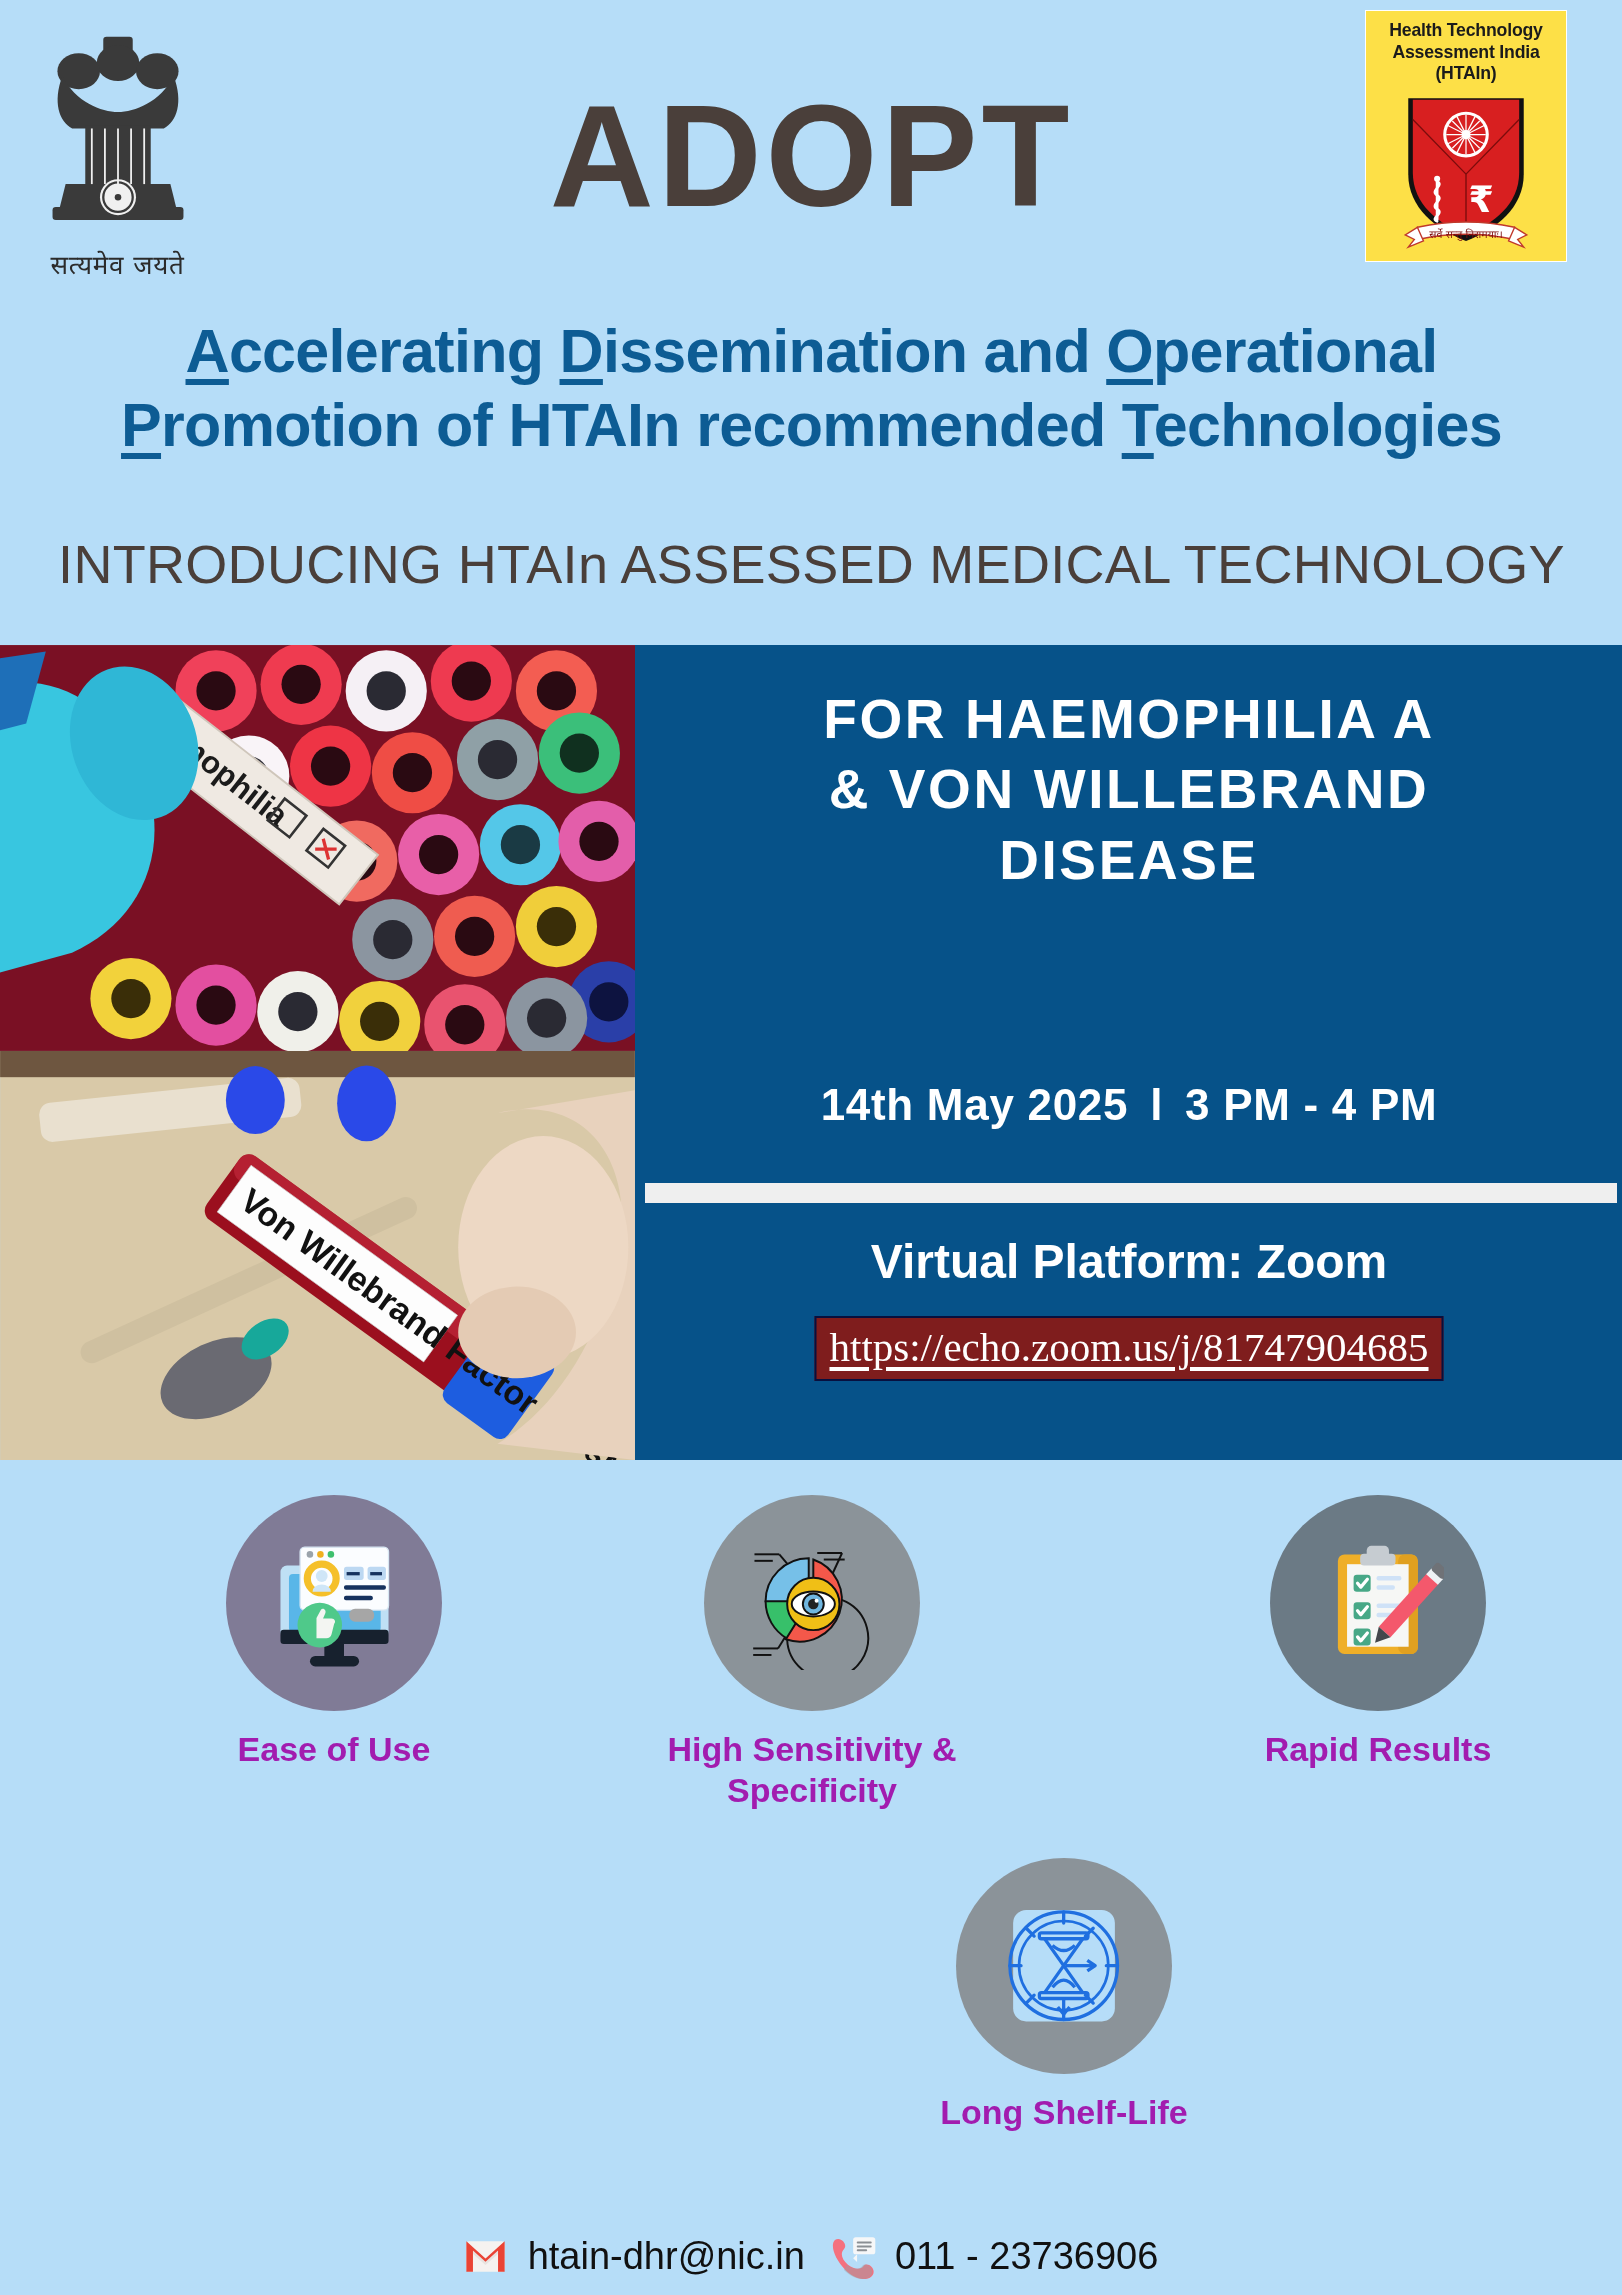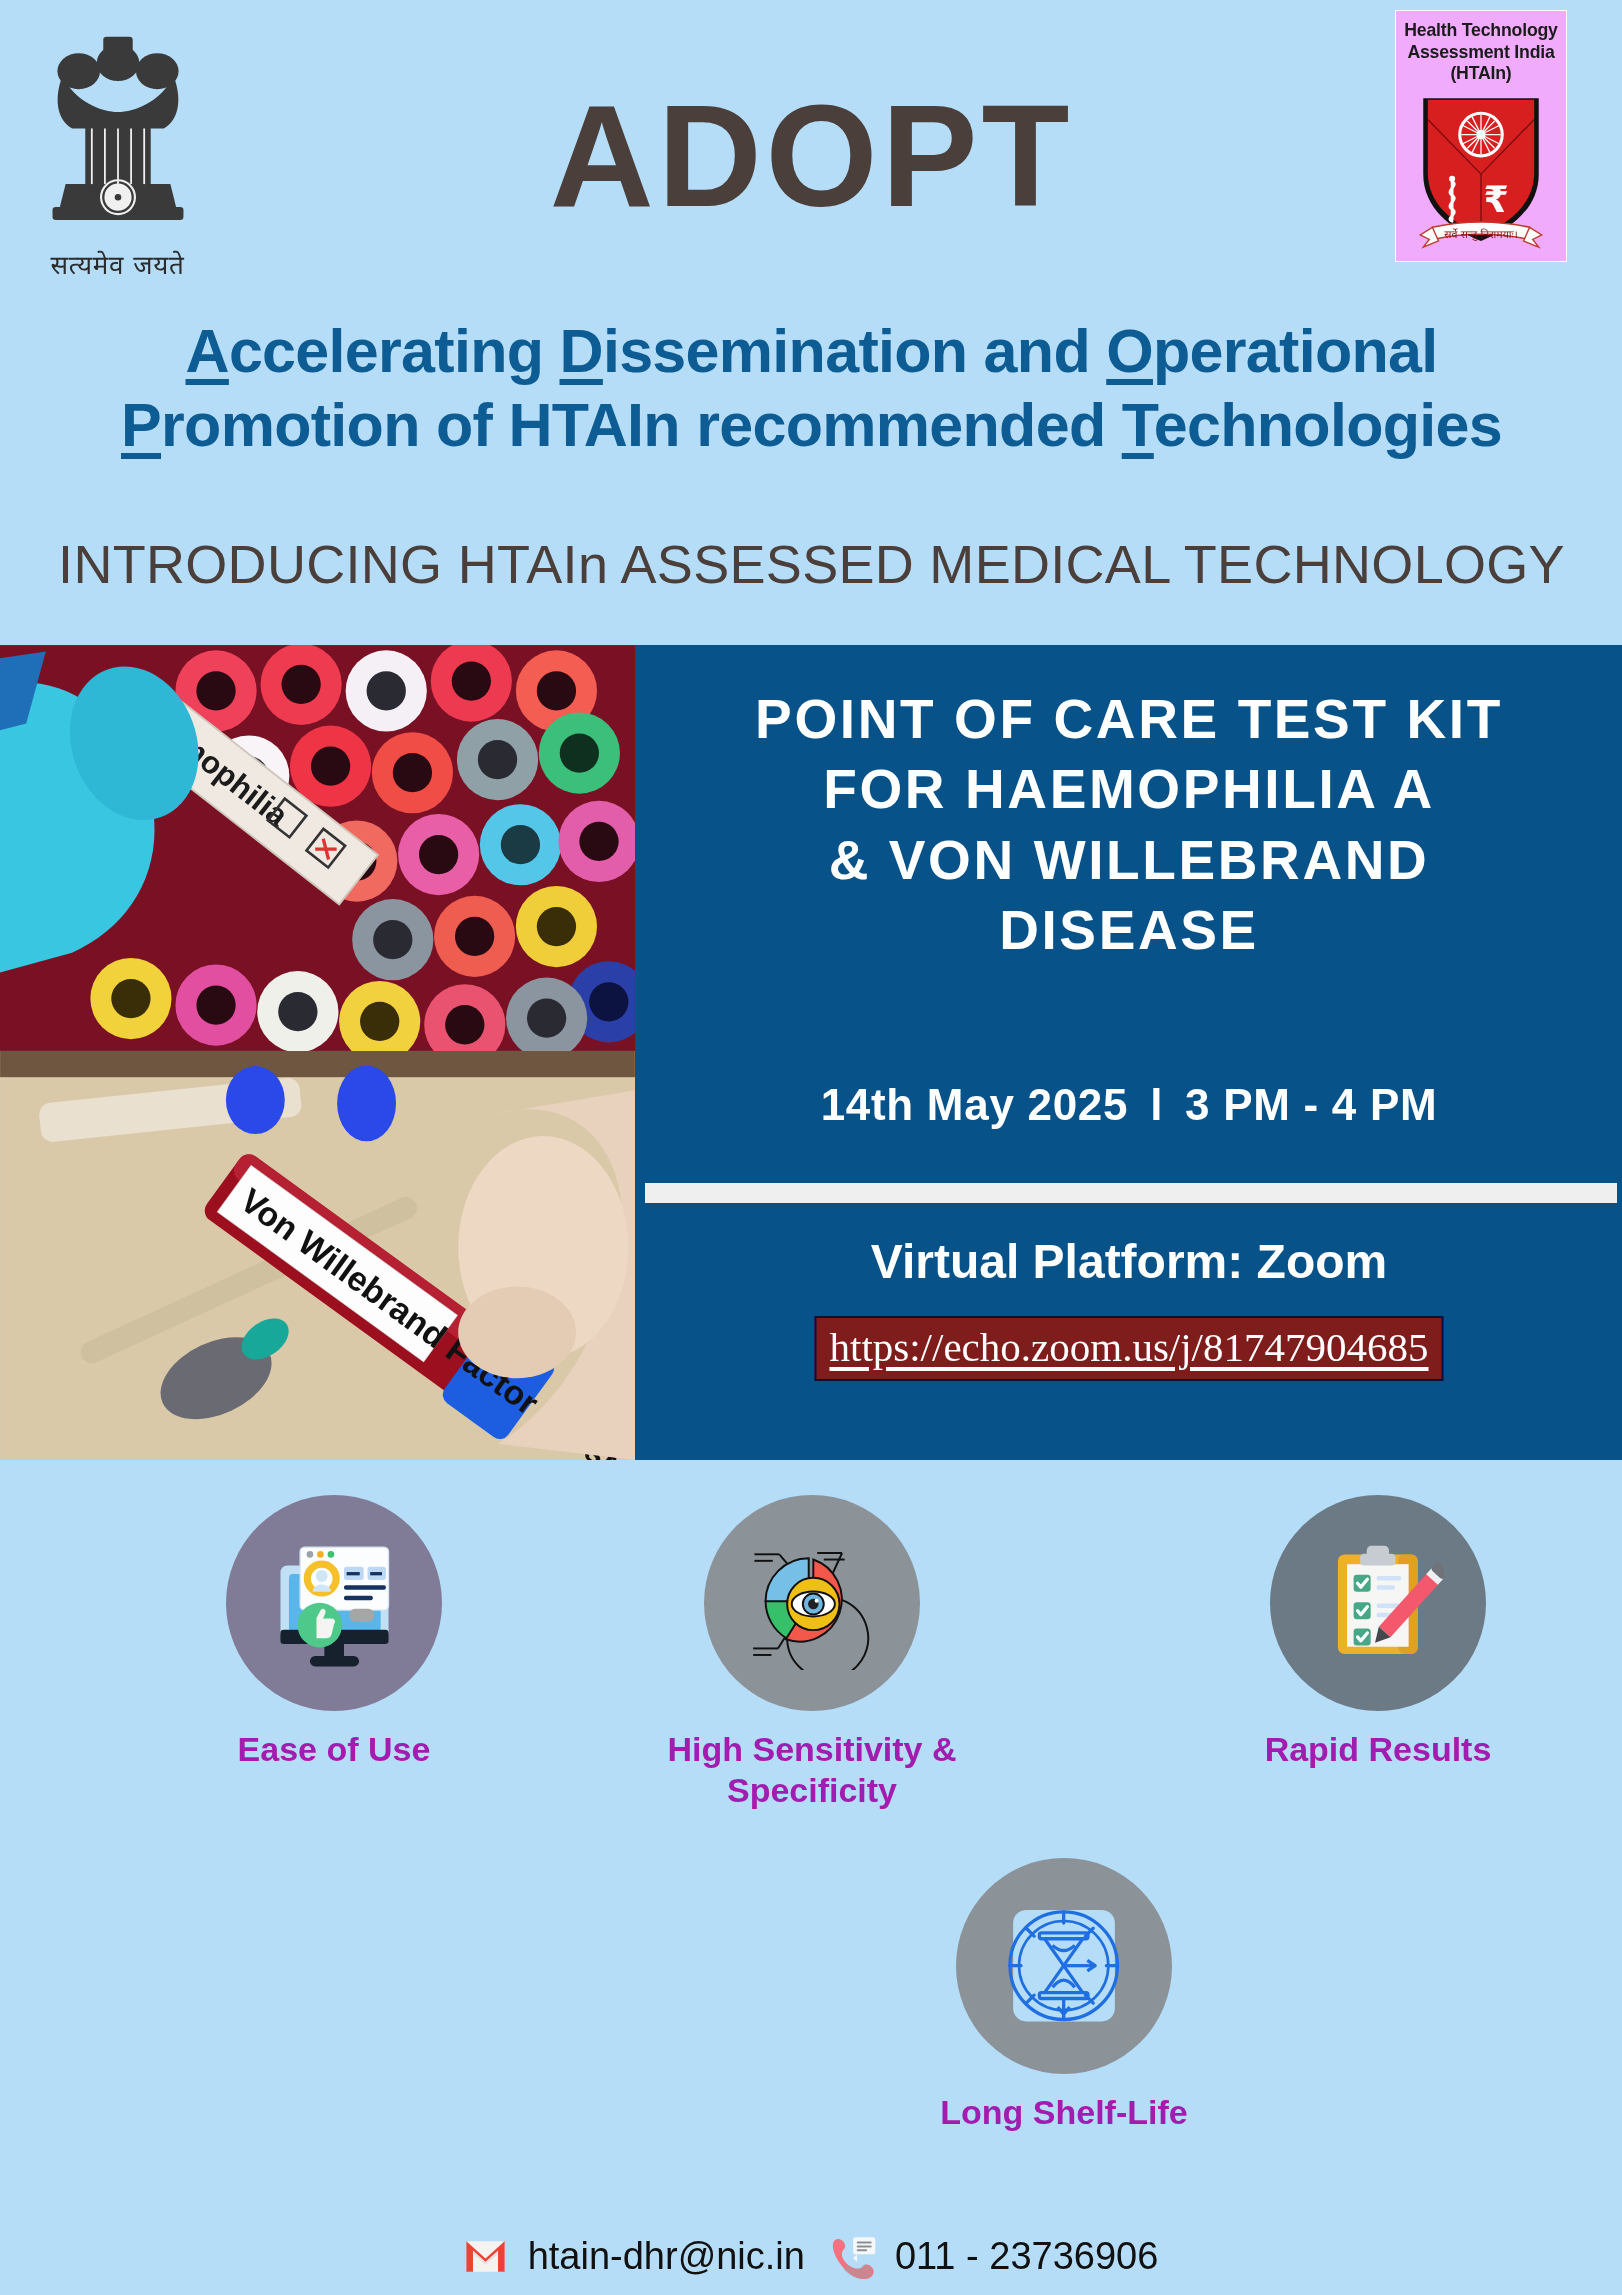--- a/index.html
+++ b/index.html
@@ -15,22 +15,22 @@
   
   .emblem{position:absolute;left:26px;top:6.5px;width:183px;height:275px;
           display:flex;flex-direction:column;align-items:center;justify-content:flex-end;}
   .emblem svg{display:block;}
   .emblem-motto{font-family:"DejaVu Sans", sans-serif;font-size:26px;color:#2b2b2b;
                 margin-top:2.6px;letter-spacing:0.7px;}
 
   .adopt-title{position:absolute;left:0;right:0;top:85px;text-align:center;
     font-size:144px;font-weight:bold;color:#4a3f3a;letter-spacing:3.9px;line-height:1;}
 
-  .htain-logo{position:absolute;right:56px;top:9.8px;width:172px;height:252px;
-     background:#f0abfc;border:1.3px solid #ffffff;display:flex;flex-direction:column;
+  .htain-logo{position:absolute;right:56px;top:9.8px;width:202px;height:252px;
+     background:#fde047;border:1.3px solid #ffffff;display:flex;flex-direction:column;
      align-items:center;padding-top:9.2px;box-sizing:border-box;}
   .htain-logo .lbl{font-family:"Liberation Sans",sans-serif;font-size:17.7px;font-weight:bold;
      color:#1b1b1b;text-align:center;line-height:1.22;letter-spacing:-0.2px;}
 
   .subtitle-lines{position:absolute;left:0;right:0;top:314px;text-align:center;
     color:#0d5c94;font-size:61px;font-weight:bold;line-height:1.22;letter-spacing:-0.7px;}
   .subtitle-lines .u{text-decoration:underline;text-underline-offset:6.5px;}
 
   .introducing{position:absolute;left:0;right:0;top:533px;text-align:center;
     color:#4a3f3a;font-size:54px;font-weight:normal;letter-spacing:0.3px;}
@@ -241,21 +241,20 @@
           <text x="340" y="372" font-family="Liberation Sans, sans-serif" font-size="52" font-weight="bold" fill="#111">Von Willebrand Factor - Test</text>
         </g>
         <path d="M760 95 C900 60 980 180 940 330 C905 470 830 560 760 600 L970 625 L970 60 Z" fill="#e8d2bd"></path>
         <ellipse cx="830" cy="300" rx="130" ry="170" fill="#edd8c4"></ellipse>
         <ellipse cx="790" cy="430" rx="90" ry="70" fill="#e4cbb4"></ellipse>
       </svg>
     </div>
 
     <div class="blue-panel">
       <div class="poc-title">
-        <div>POINT OF CARE TEST KIT</div>
         <div>FOR HAEMOPHILIA A</div>
         <div>&amp; VON WILLEBRAND</div>
         <div>DISEASE</div>
       </div>
 
       <div class="date-row">
         <span>14th May 2025</span><span class="sep">l</span><span>3 PM - 4 PM</span>
       </div>
 
       <div class="white-rule"></div>

